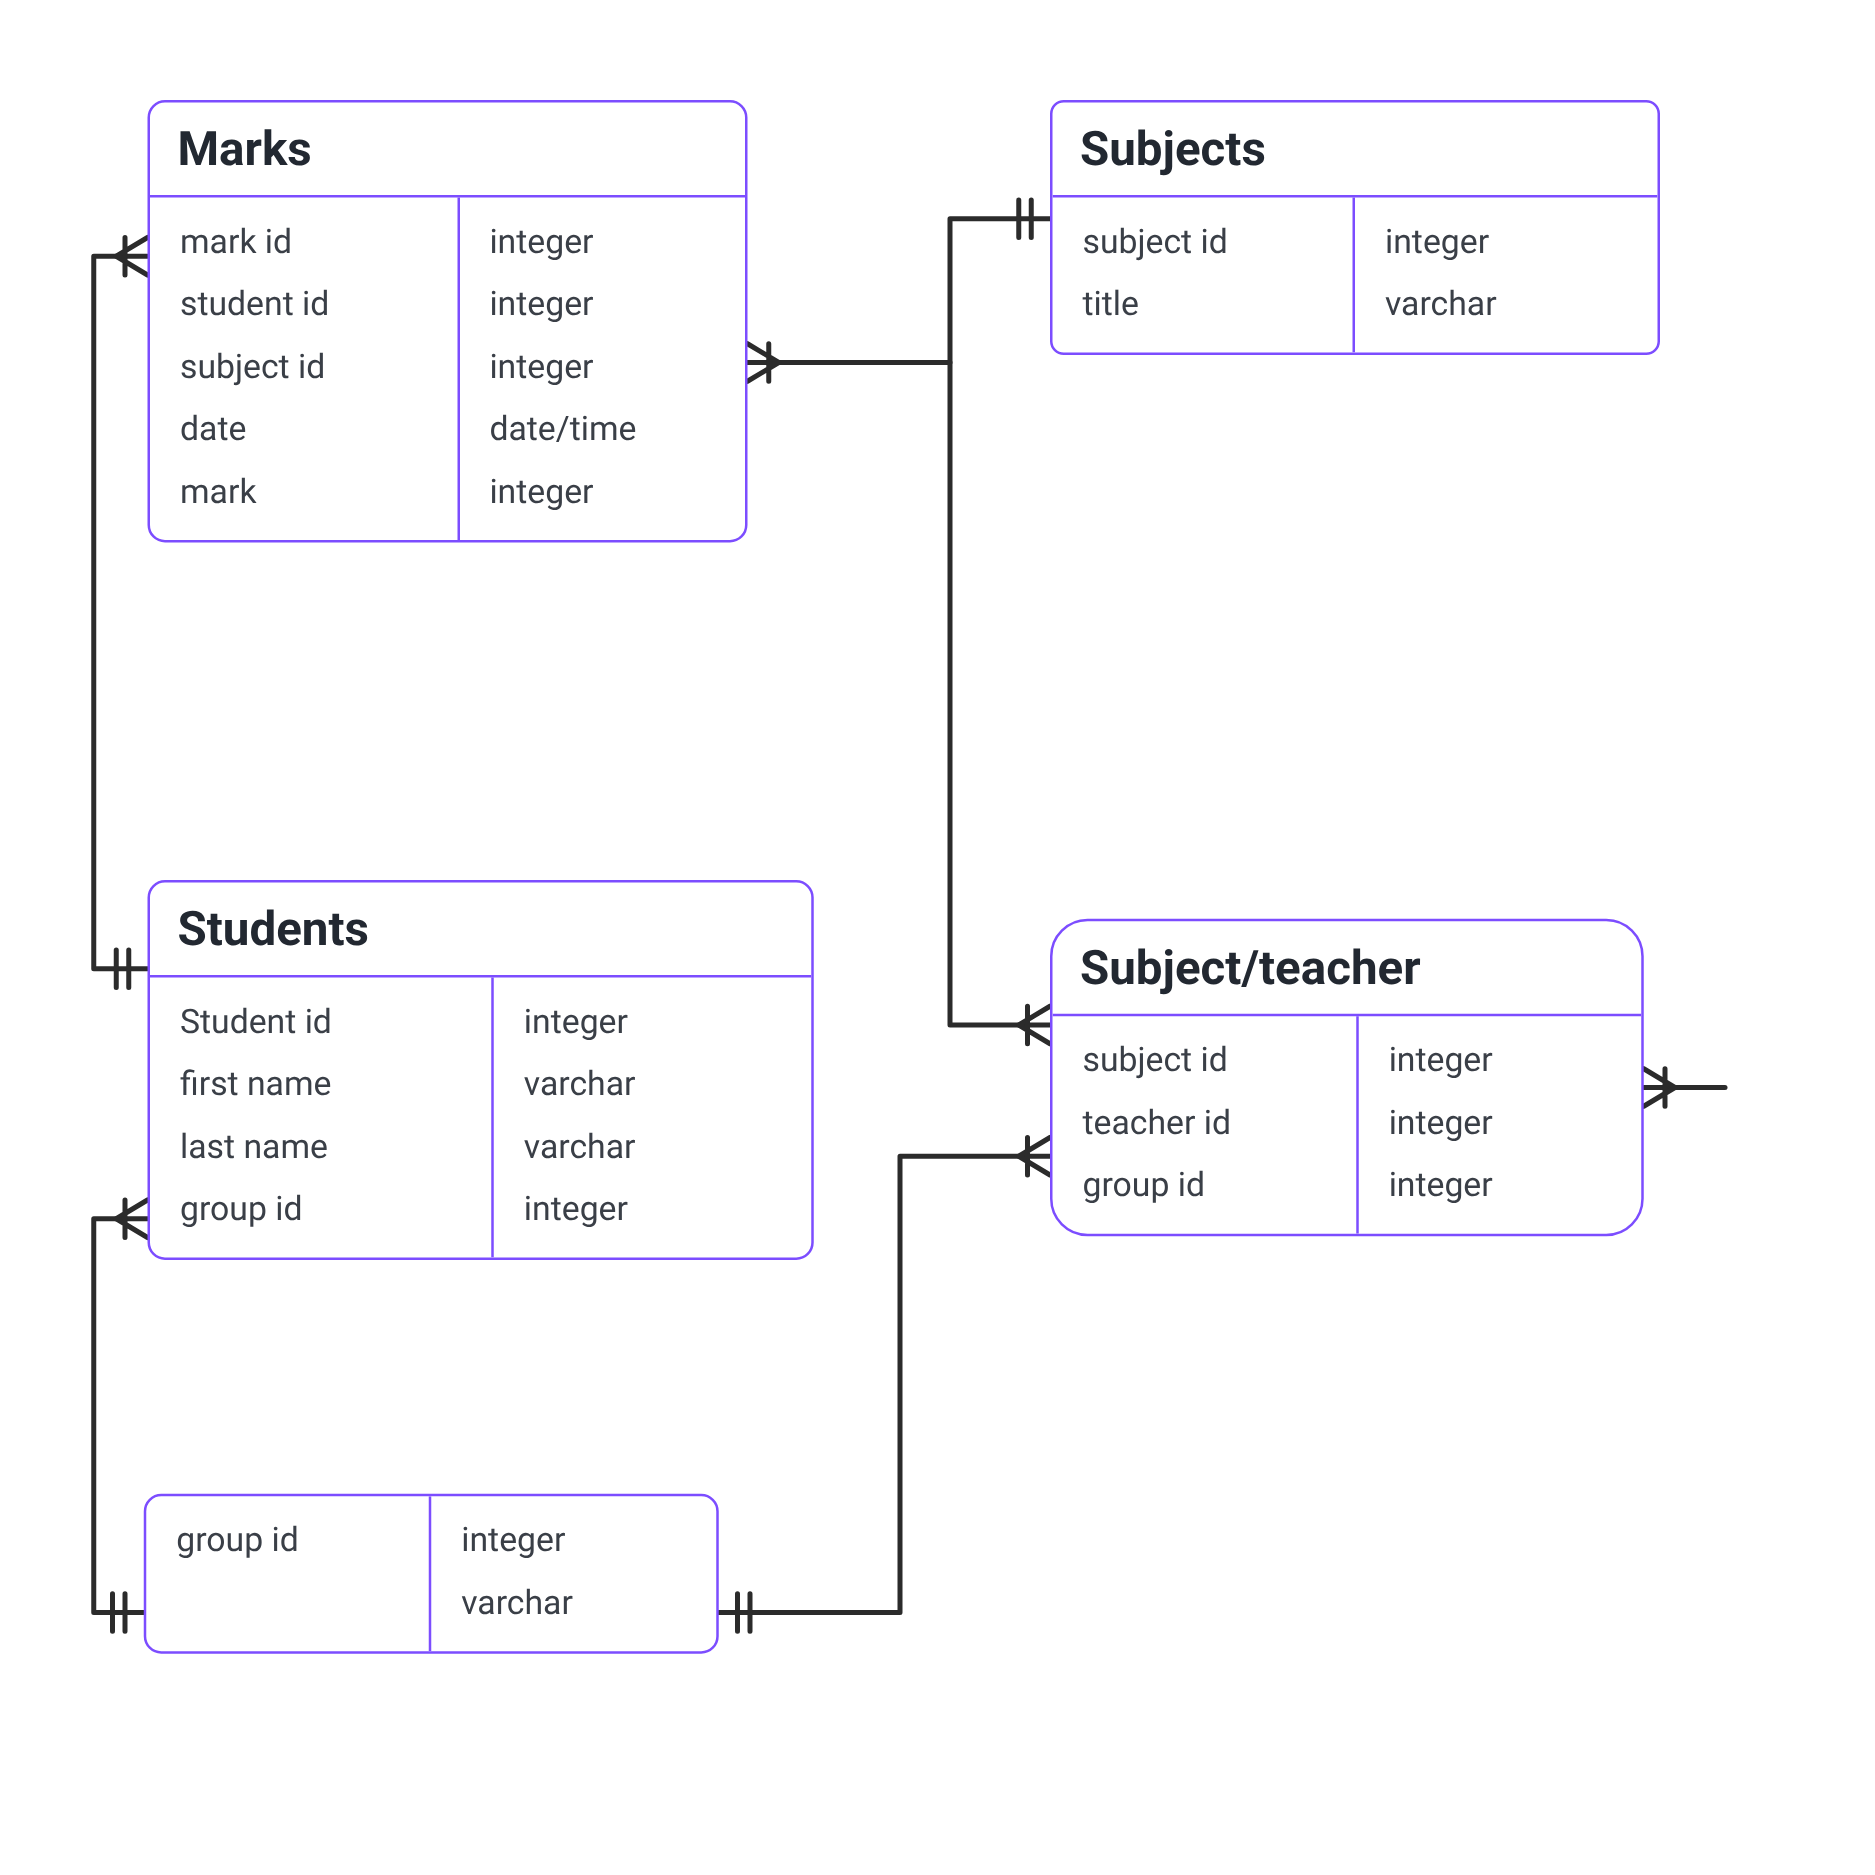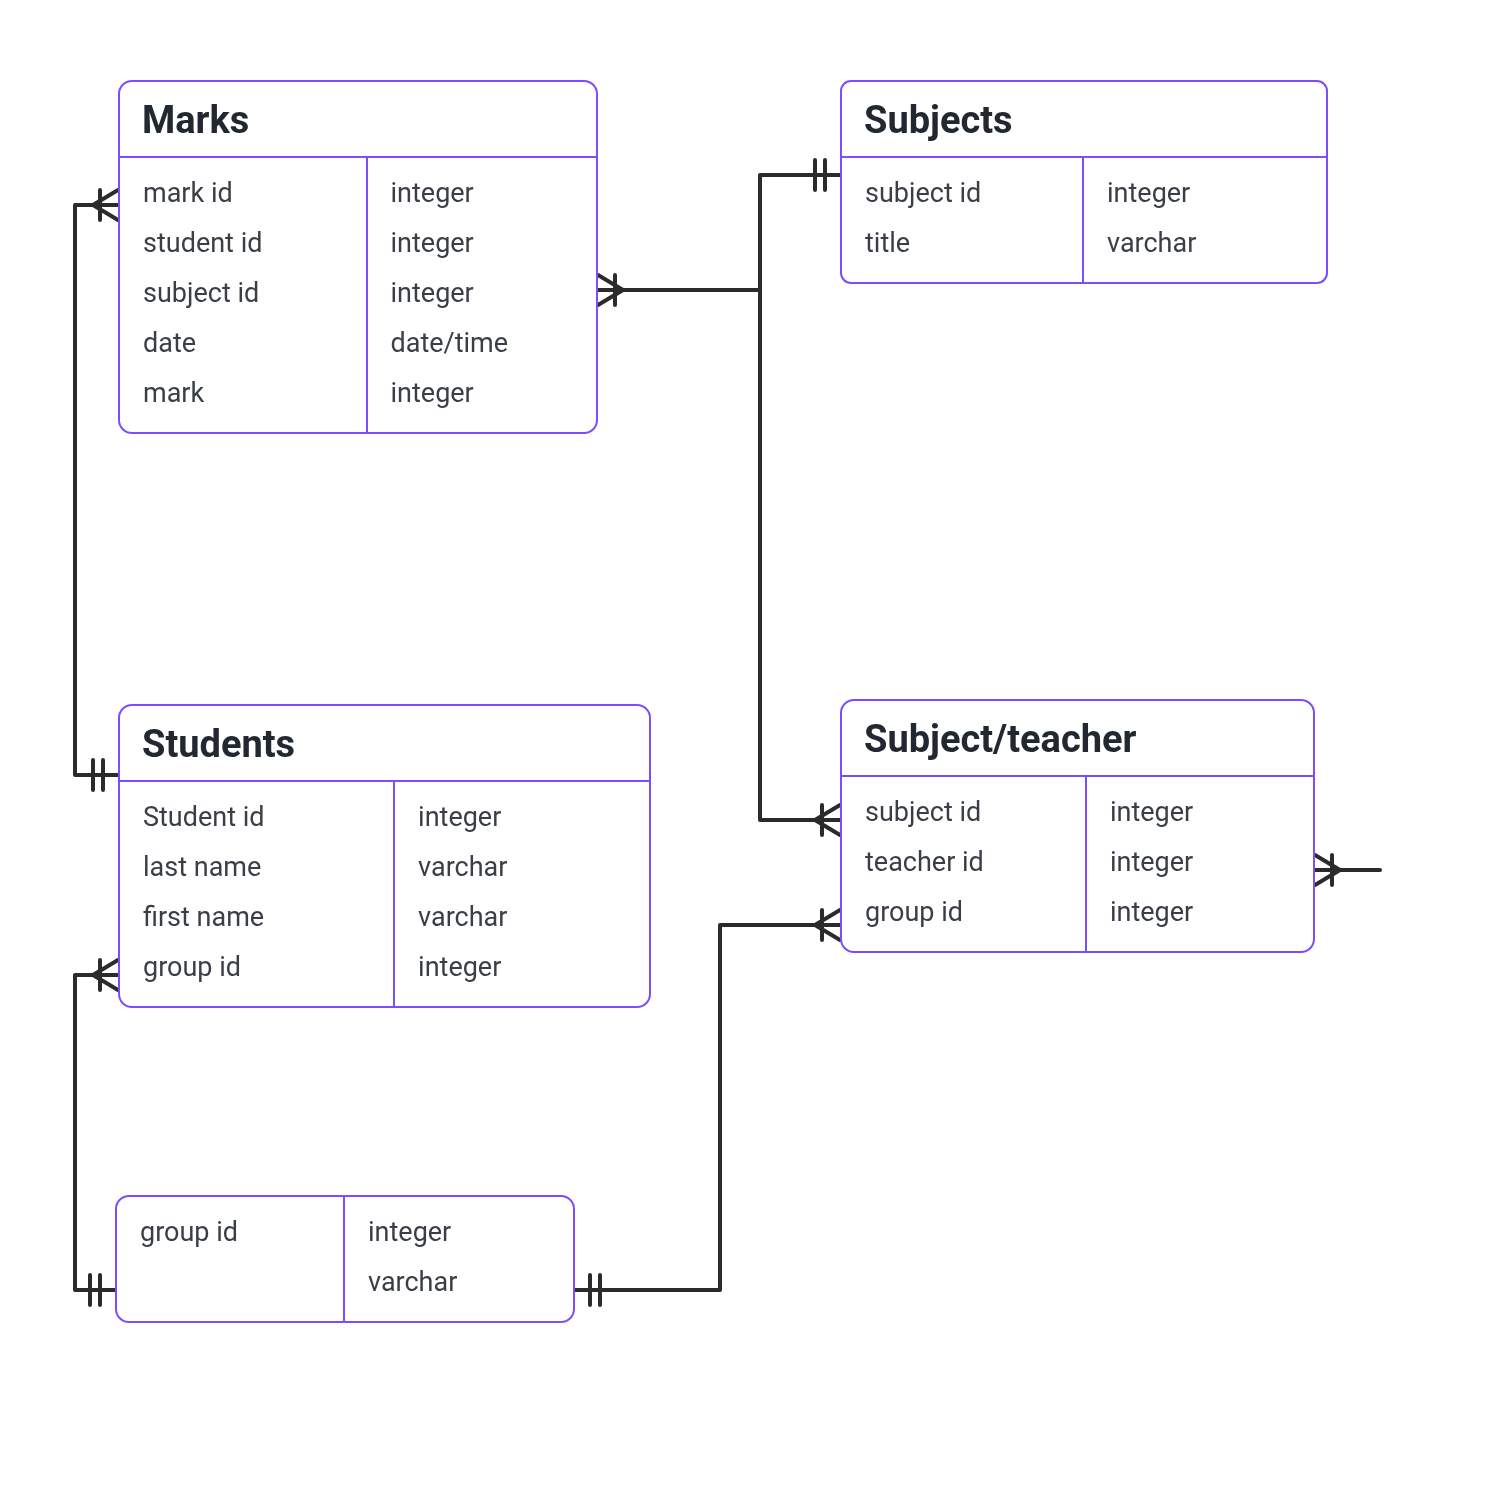--- a/index.html
+++ b/index.html
@@ -31,23 +31,22 @@
     display: flex;
     flex-direction: column;
     padding: 10px 0 14px 0;
   }
   .entity-col.left {
     border-right: 2px solid #7c4dff;
   }
   .entity-cell {
     font-size: 27px;
     color: #3a3f47;
-    padding: 9px 7px;
+    padding: 9px 24px;
     white-space: nowrap;
-    margin-left: 16px;
   }
   svg.wires {
     position: absolute;
     top: 0; left: 0;
     width: 1500px; height: 1500px;
     pointer-events: none;
   }
 </style>
 </head>
 <body>
@@ -122,34 +121,34 @@
       <div class="entity-cell">varchar</div>
     </div>
   </div>
 </div>
 
 <div class="entity" style="left:118px; top:704px; width:533px;">
   <div class="entity-header">Students</div>
   <div class="entity-body">
     <div class="entity-col left" style="width:52%;">
       <div class="entity-cell">Student id</div>
+      <div class="entity-cell">first name</div>
       <div class="entity-cell">last name</div>
-      <div class="entity-cell">first name</div>
       <div class="entity-cell">group id</div>
     </div>
     <div class="entity-col" style="width:48%;">
       <div class="entity-cell">integer</div>
       <div class="entity-cell">varchar</div>
       <div class="entity-cell">varchar</div>
       <div class="entity-cell">integer</div>
     </div>
   </div>
 </div>
 
-<div class="entity" style="left:840px; top:699px; width:475px;">
+<div class="entity" style="left:840px; top:735px; width:475px;border-radius:30px;">
   <div class="entity-header">Subject/teacher</div>
   <div class="entity-body">
     <div class="entity-col left" style="width:52%;">
       <div class="entity-cell">subject id</div>
       <div class="entity-cell">teacher id</div>
       <div class="entity-cell">group id</div>
     </div>
     <div class="entity-col" style="width:48%;">
       <div class="entity-cell">integer</div>
       <div class="entity-cell">integer</div>

